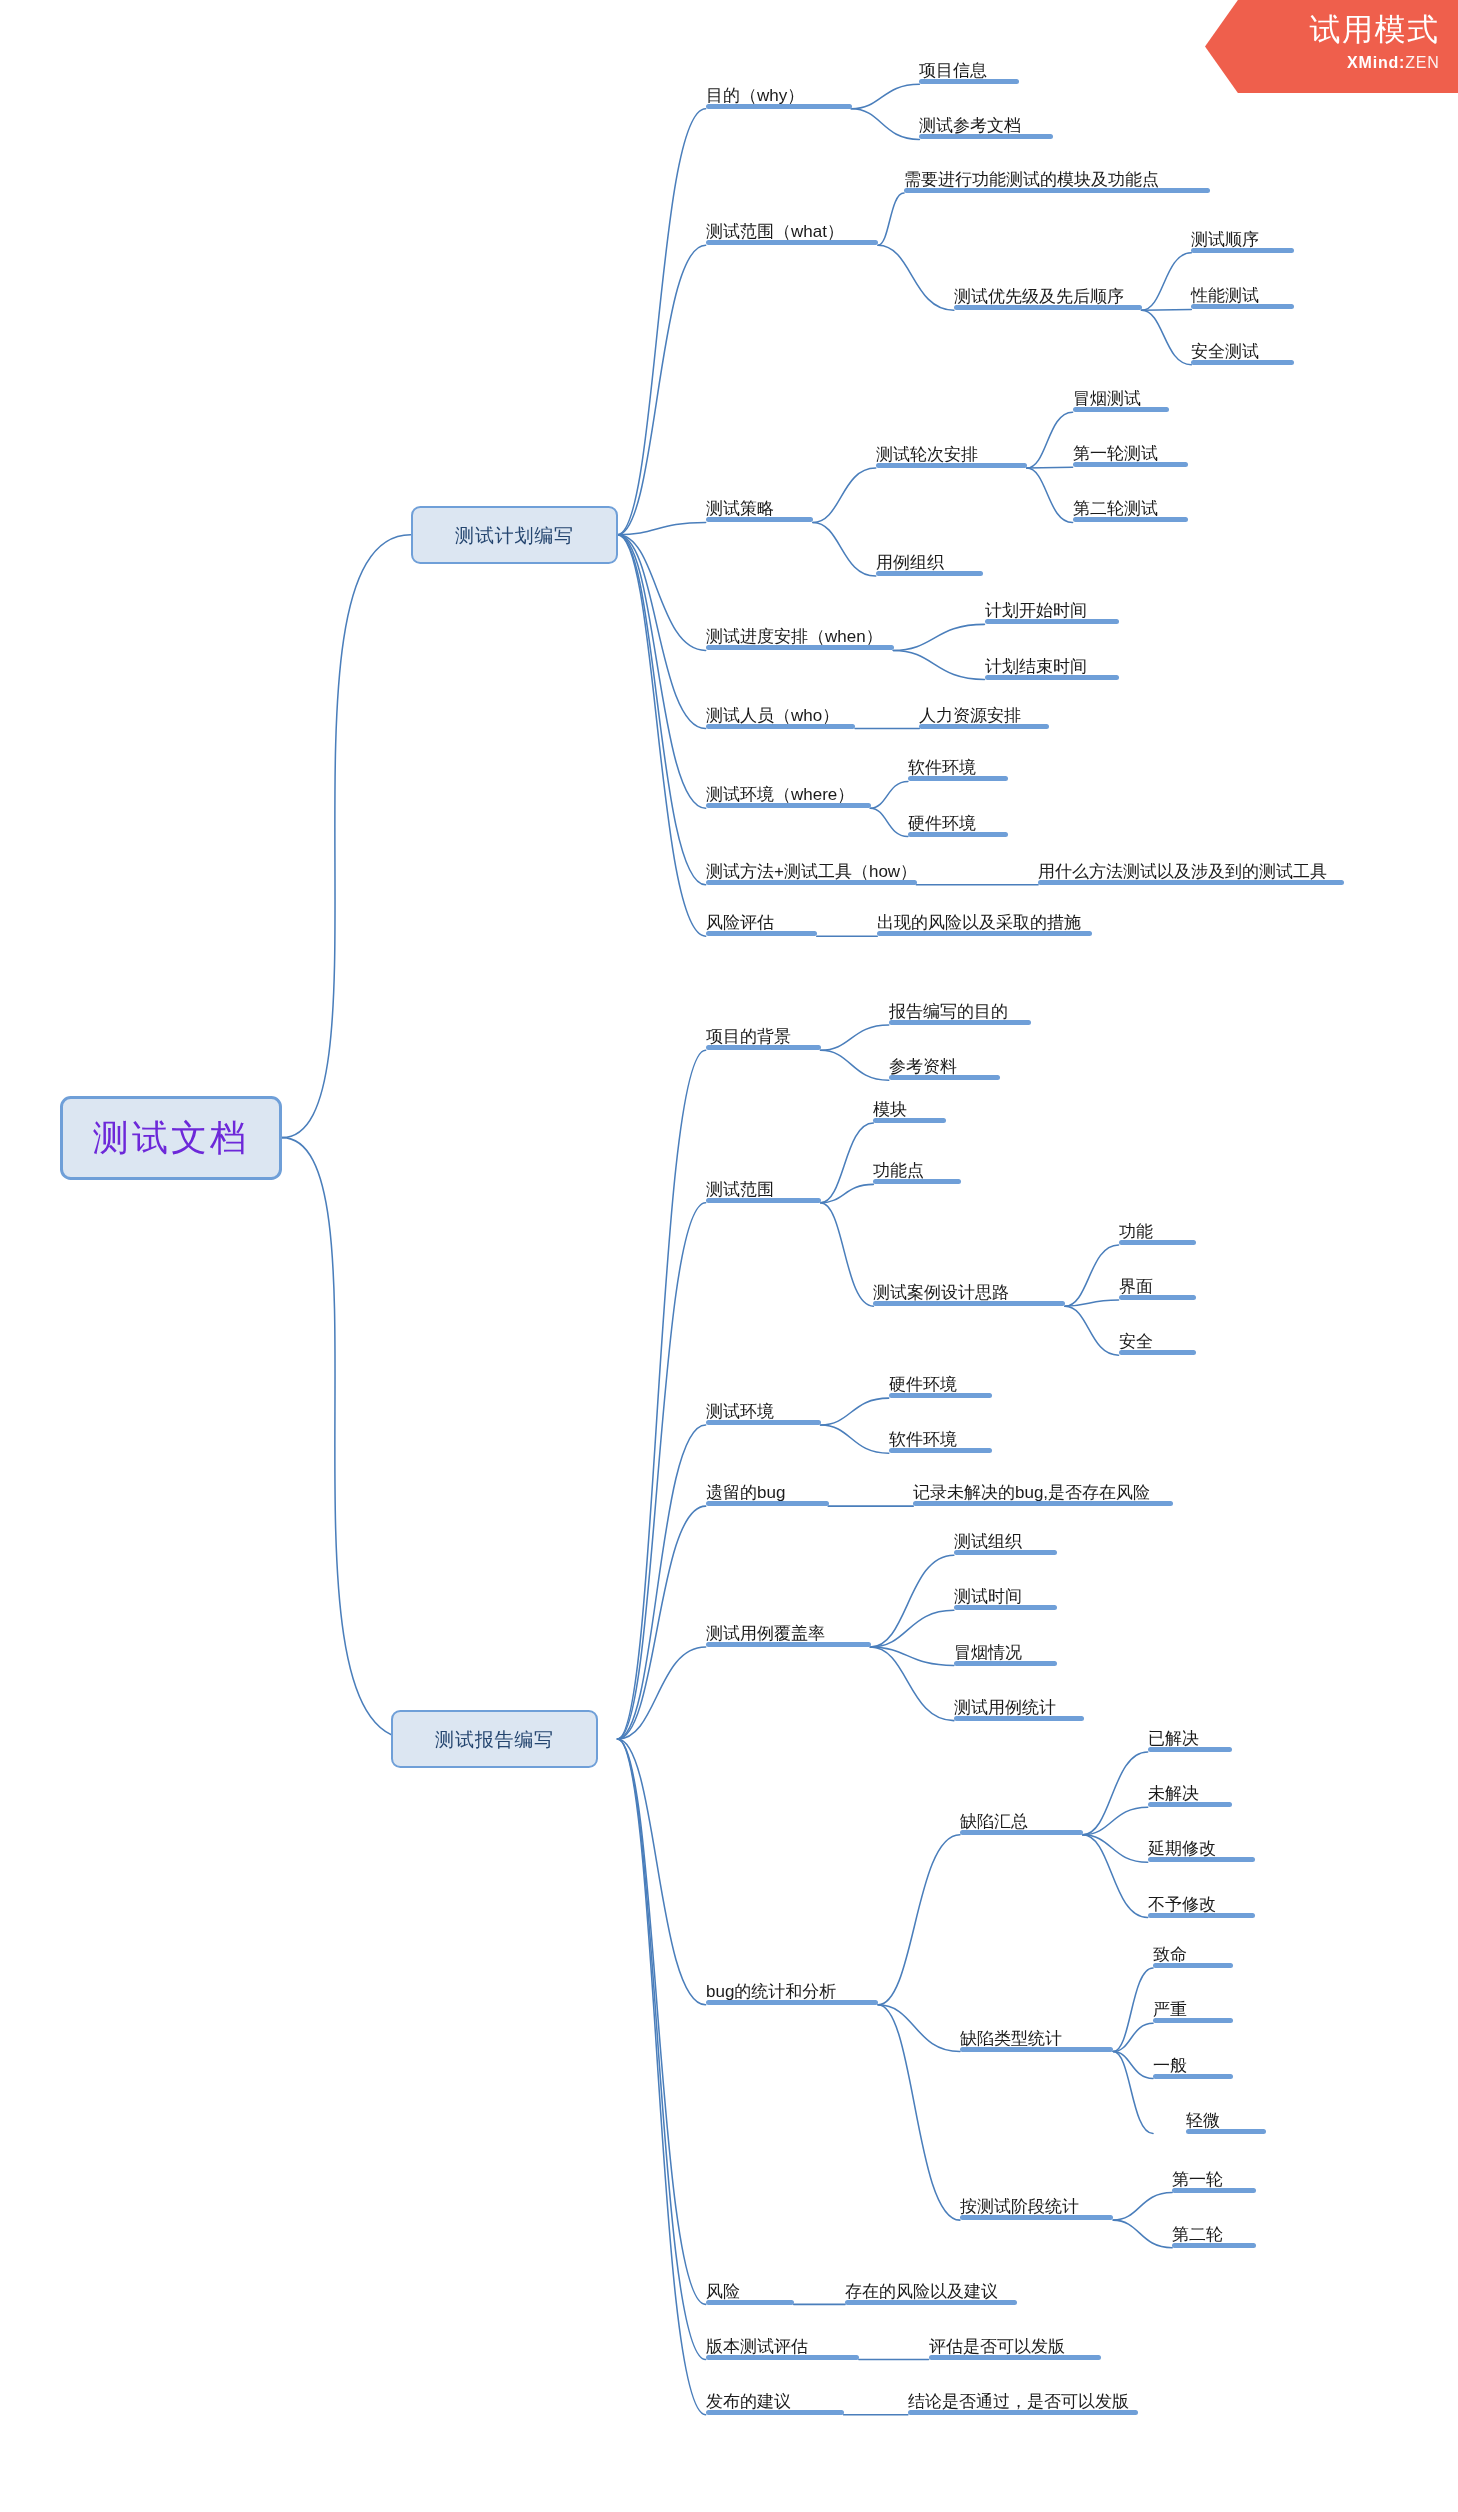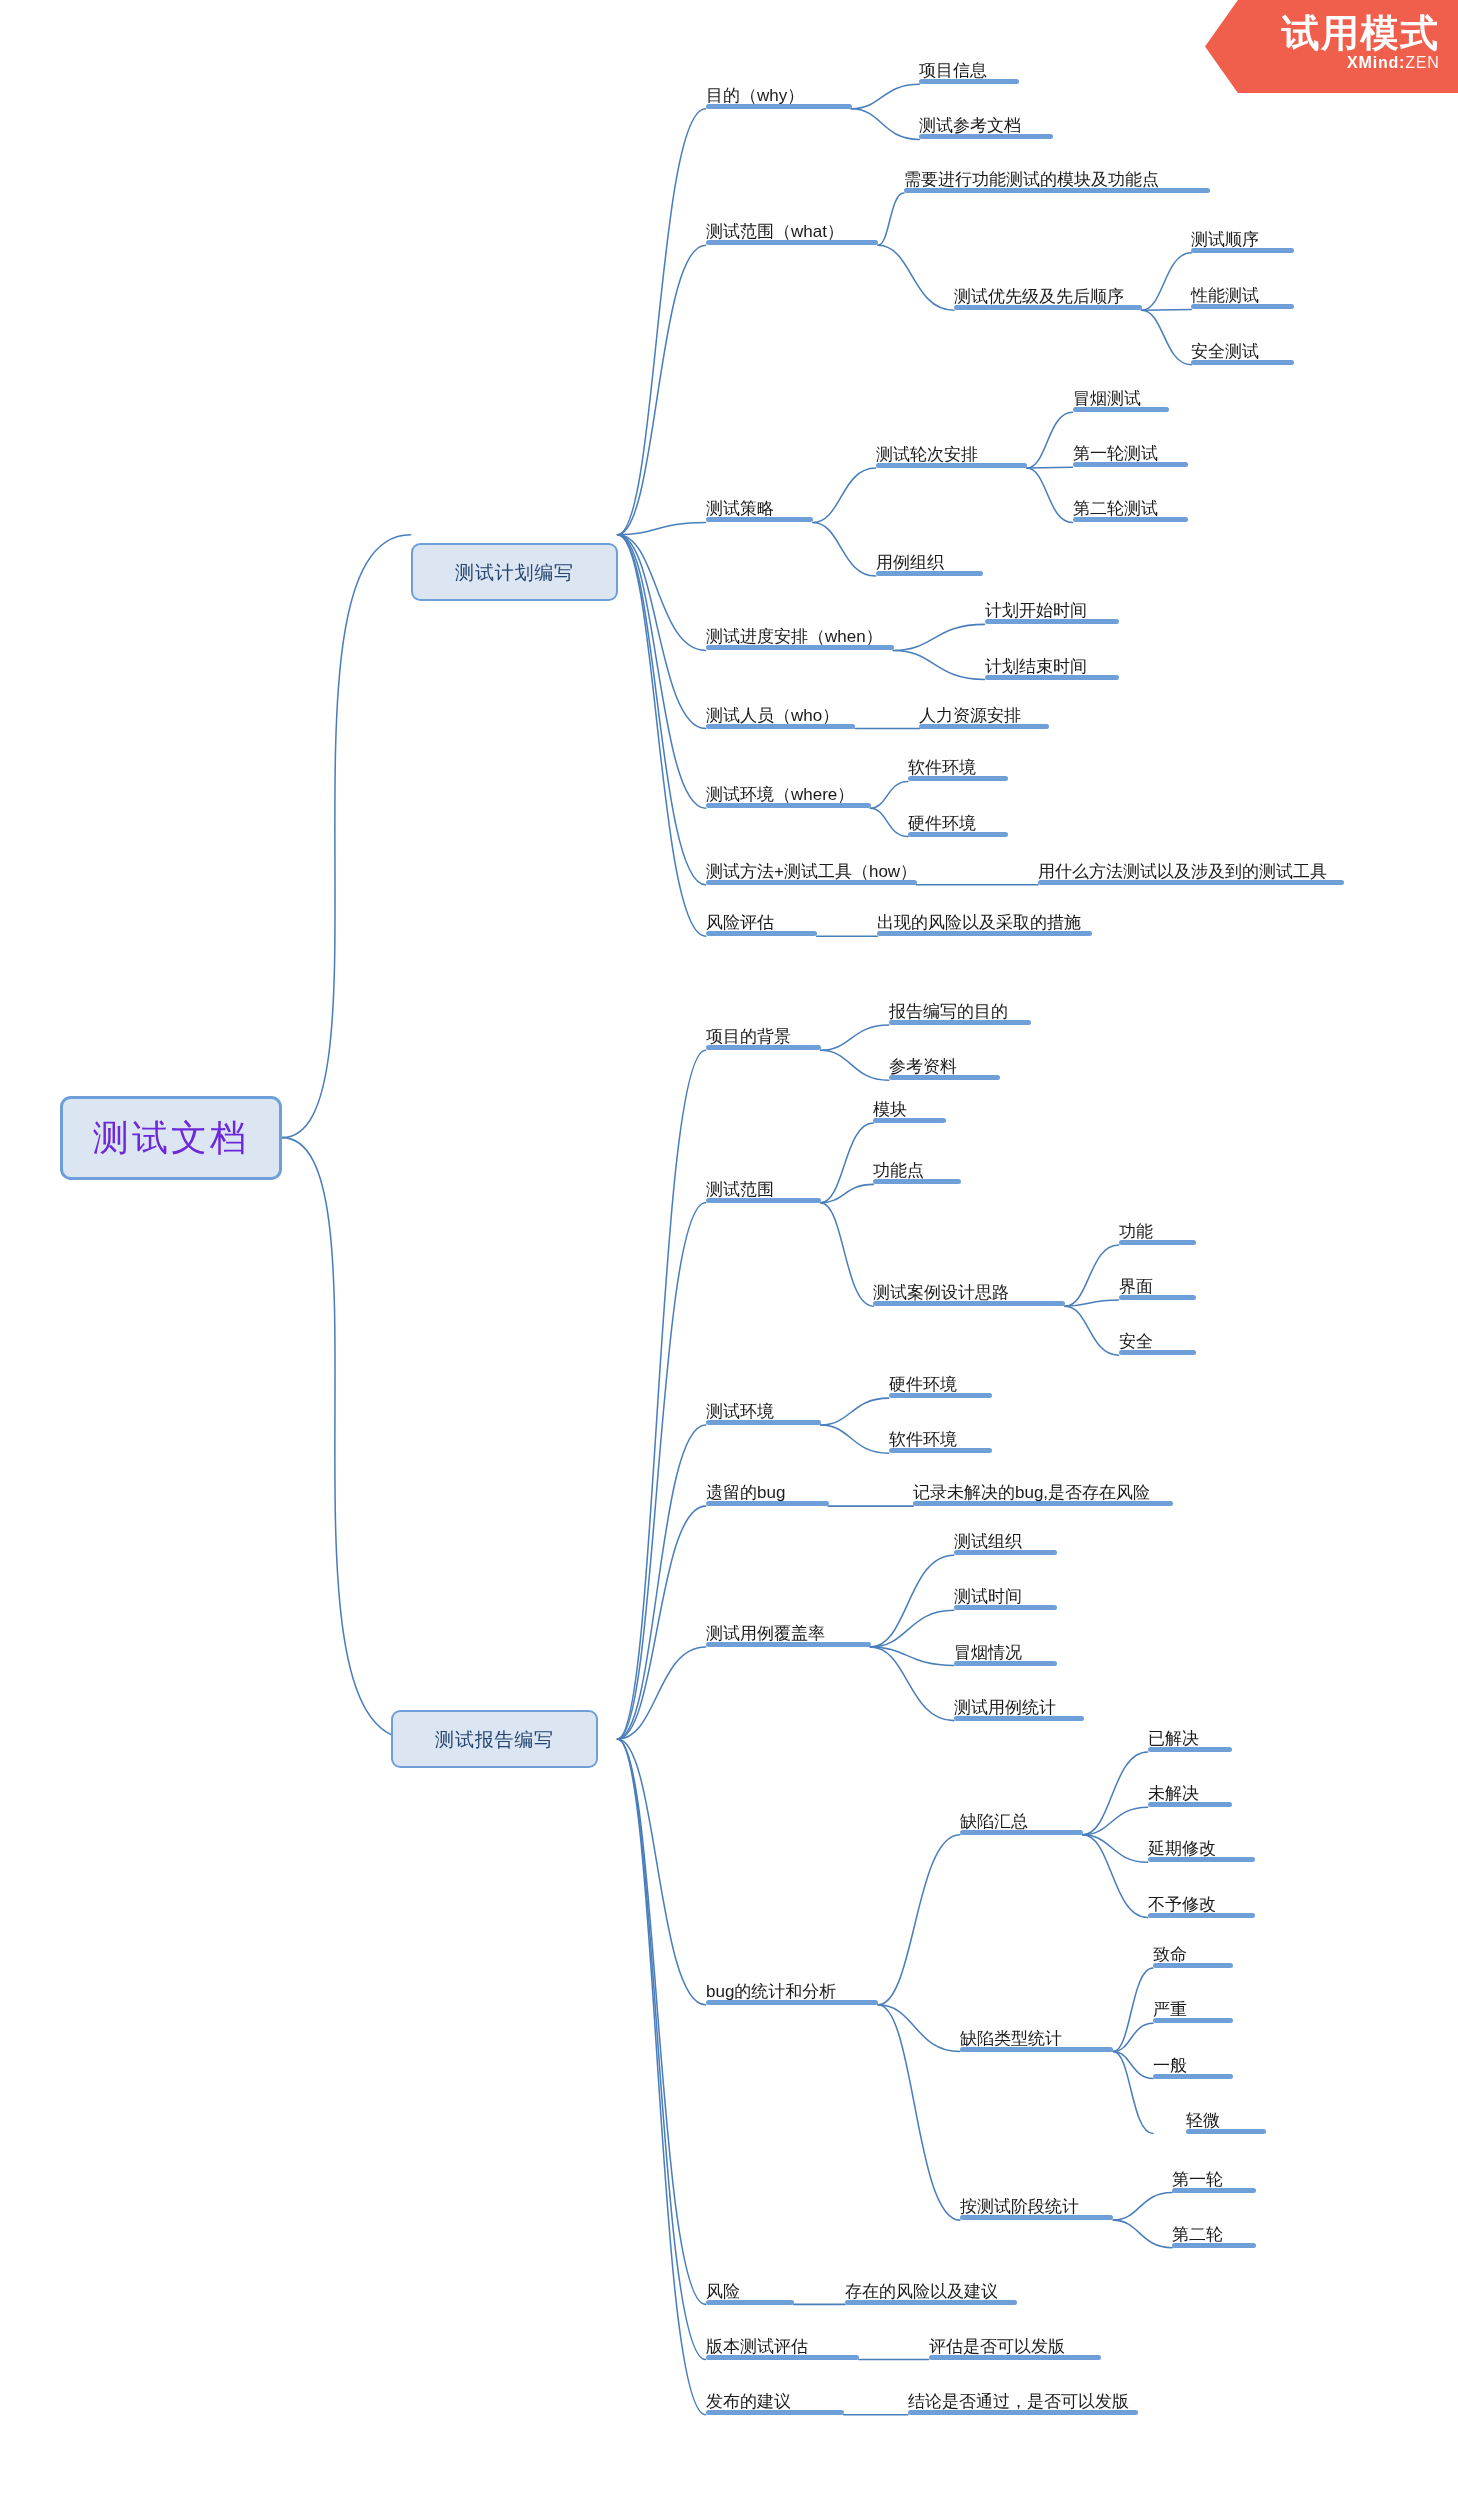--- a/index.html
+++ b/index.html
@@ -60,22 +60,22 @@
     position:absolute;
     top:0;right:0;
     width:253px;height:93px;
     background:#ef5f4c;
     border-bottom-left-radius:0;
     clip-path:polygon(13% 0,100% 0,100% 100%,13% 100%,0 50%);
     color:#ffffff;
   }
   .trial .t1{
     position:absolute;right:18.4px;top:13.8px;
-    font-size:38px;letter-spacing:1.5px;line-height:1;
-    font-weight:700;
+    font-size:31px;letter-spacing:1.5px;line-height:1;
+    font-weight:400;
   }
   .trial .t2{
     position:absolute;right:18.4px;top:55px;
     font-size:16px;line-height:1;letter-spacing:0.8px;
   }
   .trial .t2 b{font-weight:700;}
   .trial .t2 i{font-style:normal;font-weight:300;opacity:.92;}
 </style>
 </head>
 <body>
@@ -151,21 +151,21 @@
       <path d="M1453 2898 C1487.65 2898 1487.65 2934 1530 2934" fill="none" stroke="#4a7ebb" stroke-width="2" stroke-linecap="round"></path>
       <path d="M1036 3008 L1103 3008" fill="none" stroke="#4a7ebb" stroke-width="2" stroke-linecap="round"></path>
       <path d="M1121 3080 L1212 3080" fill="none" stroke="#4a7ebb" stroke-width="2" stroke-linecap="round"></path>
       <path d="M1101 3152 L1185 3152" fill="none" stroke="#4a7ebb" stroke-width="2" stroke-linecap="round"></path>
     </svg>
 
   <div class="root-node" id="root-node" style="left: 60px; top: 1096px; width: 222px; height: 84px;">
     <span class="txt">测试文档</span>
   </div>
 
-  <div class="main-node" id="main-node-0" style="left: 411px; top: 506px; width: 207px; height: 58px; margin-top: 37px;">
+  <div class="main-node" id="main-node-0" style="left: 411px; top: 506px; width: 207px; height: 58px;">
     <span class="txt">测试计划编写</span>
   </div>
   <div class="main-node" id="main-node-1" style="left: 391px; top: 1710px; width: 207px; height: 58px;">
     <span class="txt">测试报告编写</span>
   </div>
 
   <div id="topics-layer">
       <div class="topic" style="left: 706px; top: 83px; width: 146px; height: 26px;">
         <span class="label">目的（why）</span>
         <span class="bar" style="width: 146px; background: rgb(111, 159, 216);"></span>

